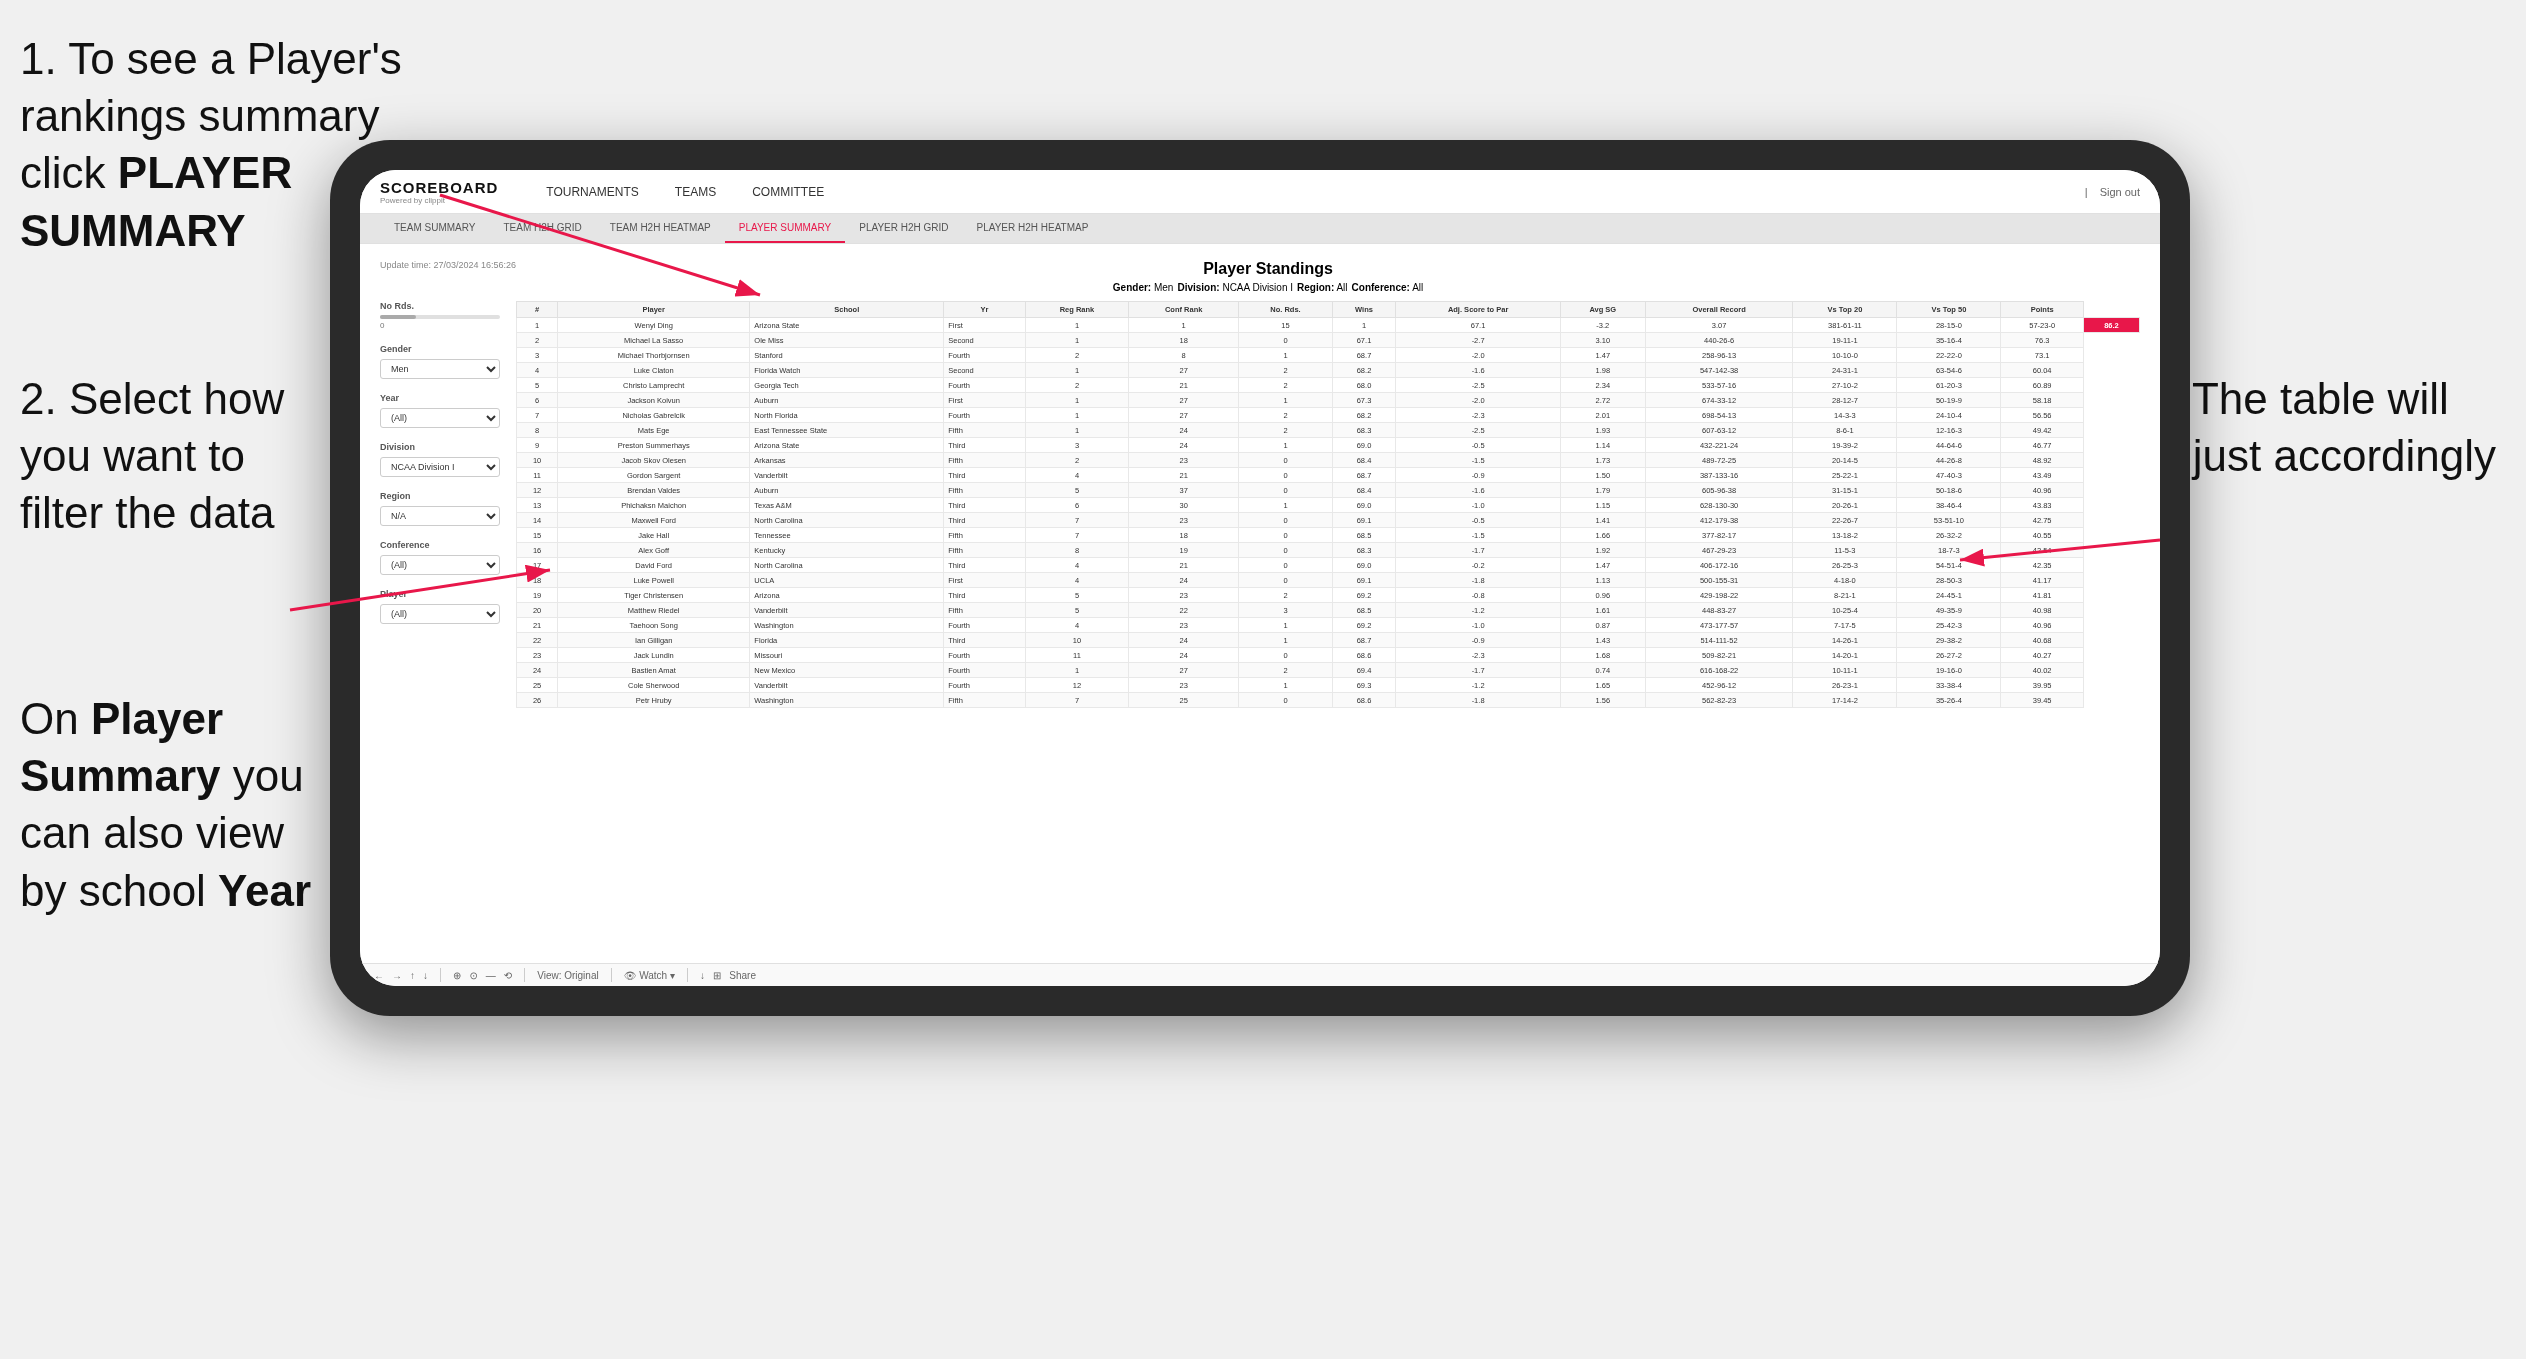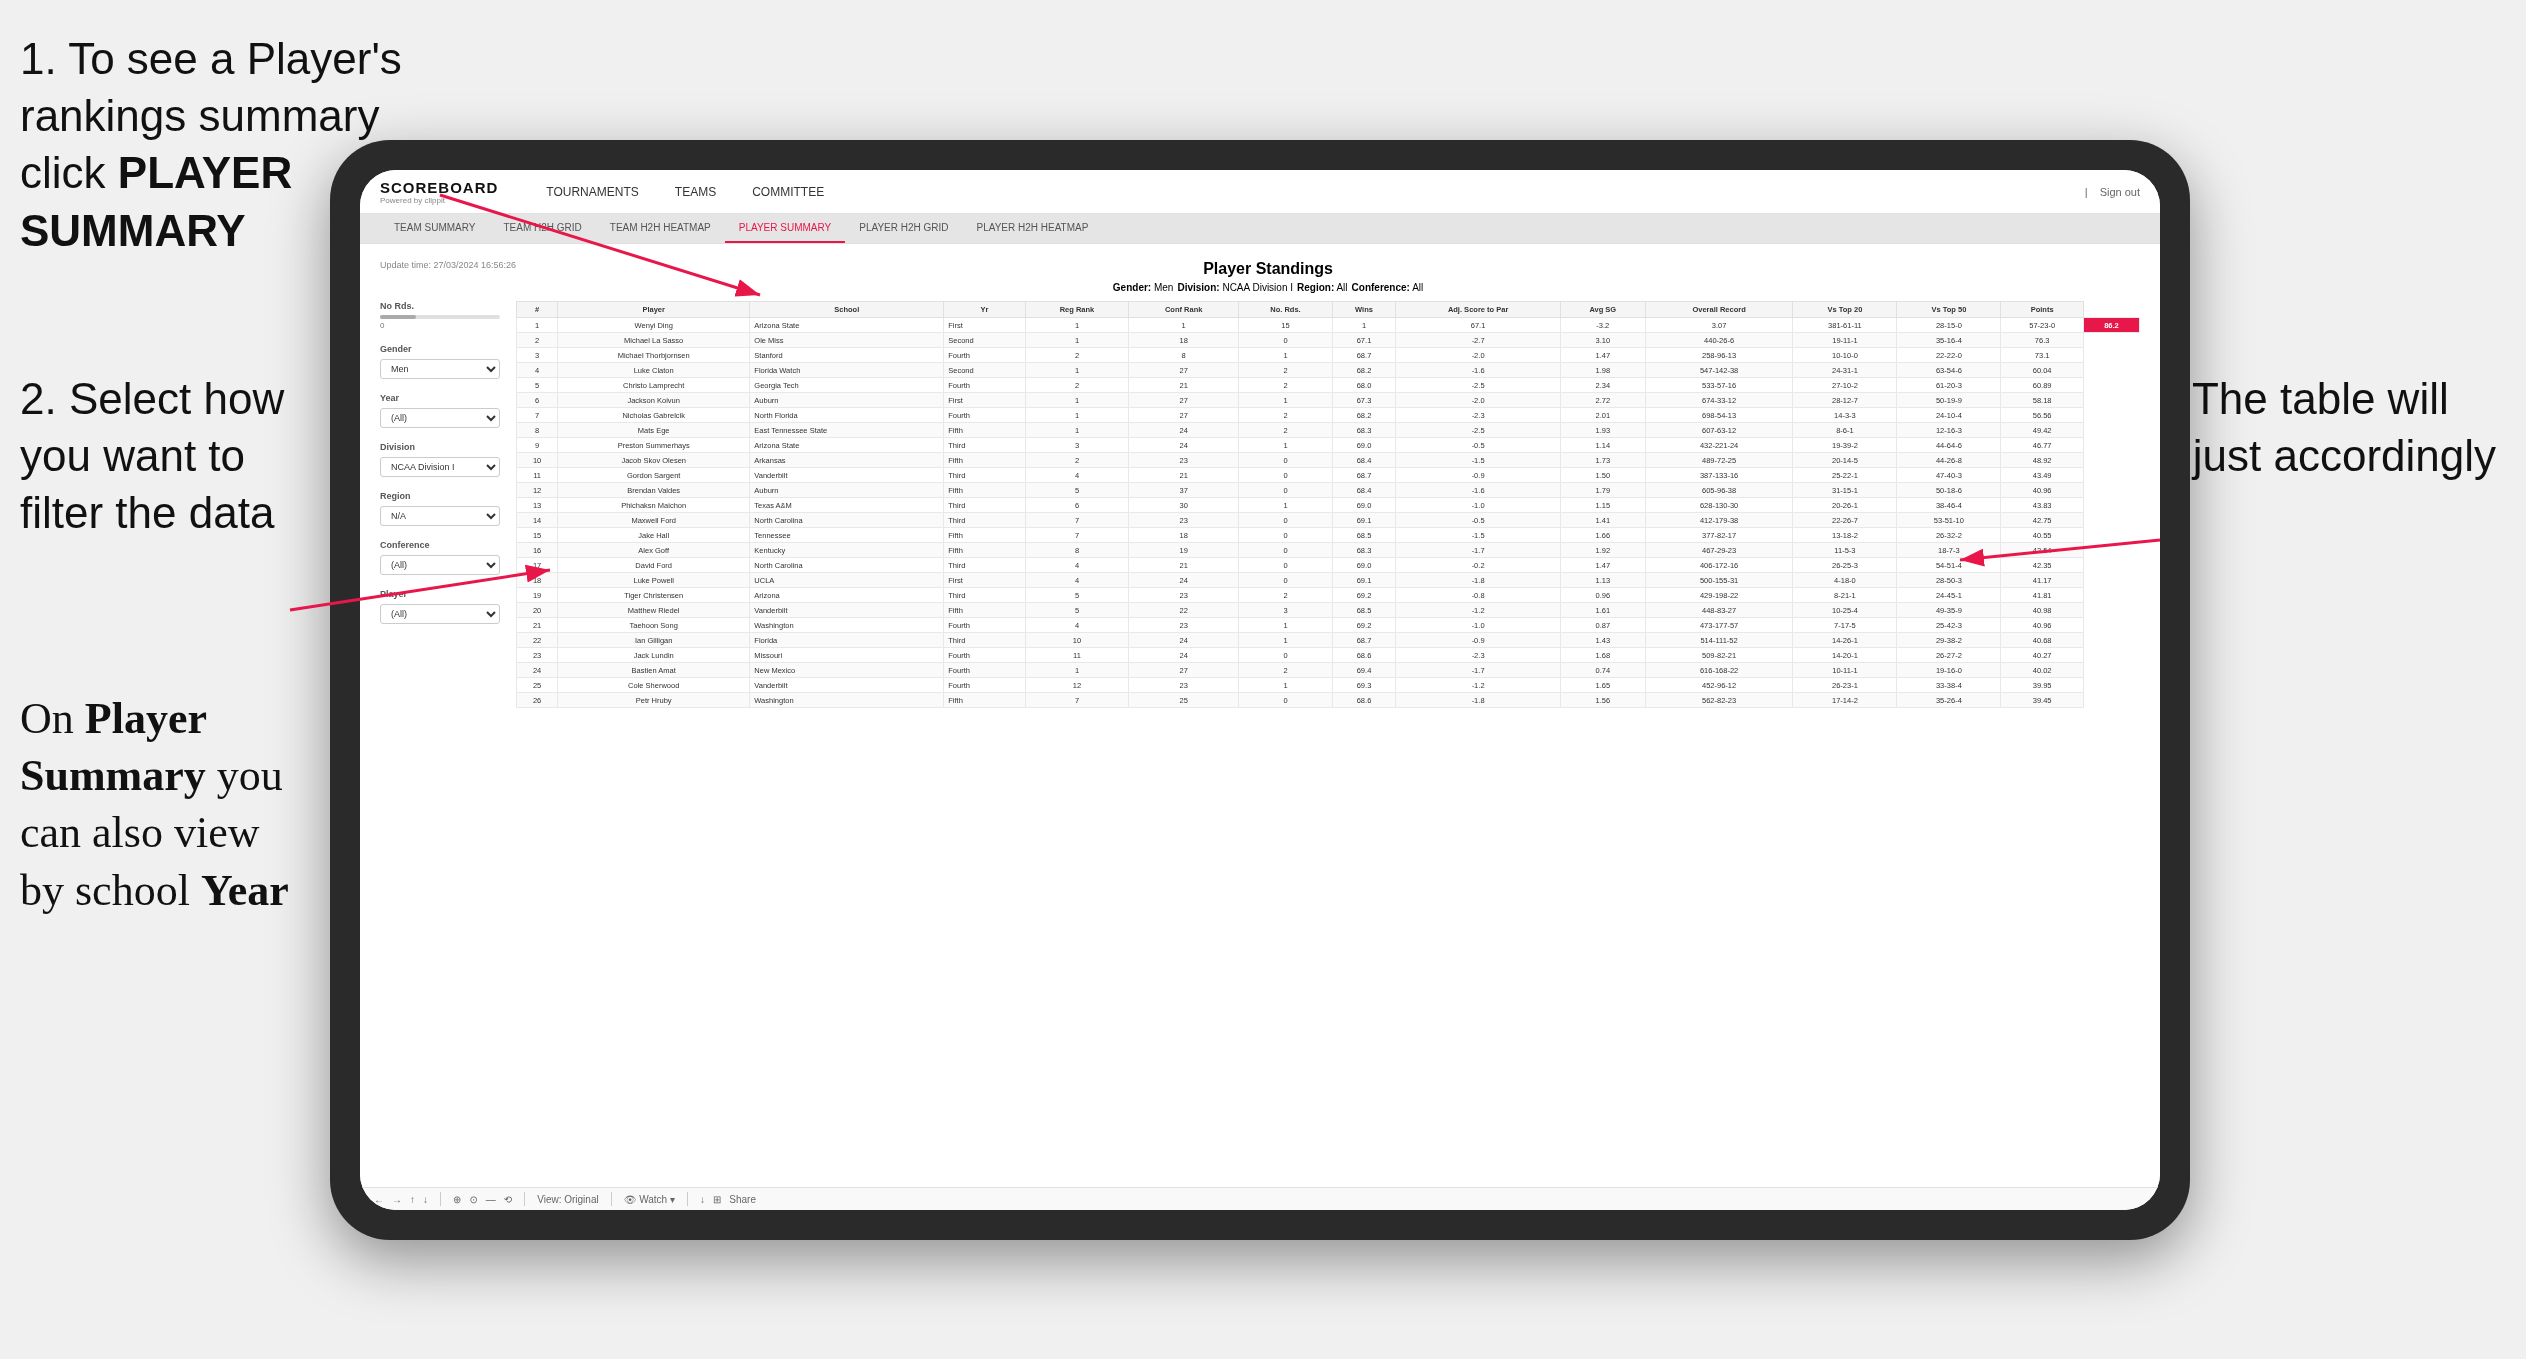--- a/index.html
+++ b/index.html
@@ -38,32 +38,31 @@
       right: 30px;
       font-size: 44px;
       text-align: left;
       max-width: 380px;
     }
 
     .annotation-bottom {
       top: 650px;
       left: 20px;
       font-size: 44px;
-      font-family: Liberation Serif, serif;
     }
 
     .bold { font-weight: 800; }
 
     
     .tablet {
       position: absolute;
       top: 140px;
       left: 330px;
       width: 1860px;
-      height: 1100px;
+      height: 876px;
       background: #2a2a2a;
       border-radius: 60px;
       padding: 30px;
       box-shadow: 0 20px 60px rgba(0,0,0,0.4);
     }
 
     .tablet-screen {
       width: 100%;
       height: 100%;
       background: #fff;

